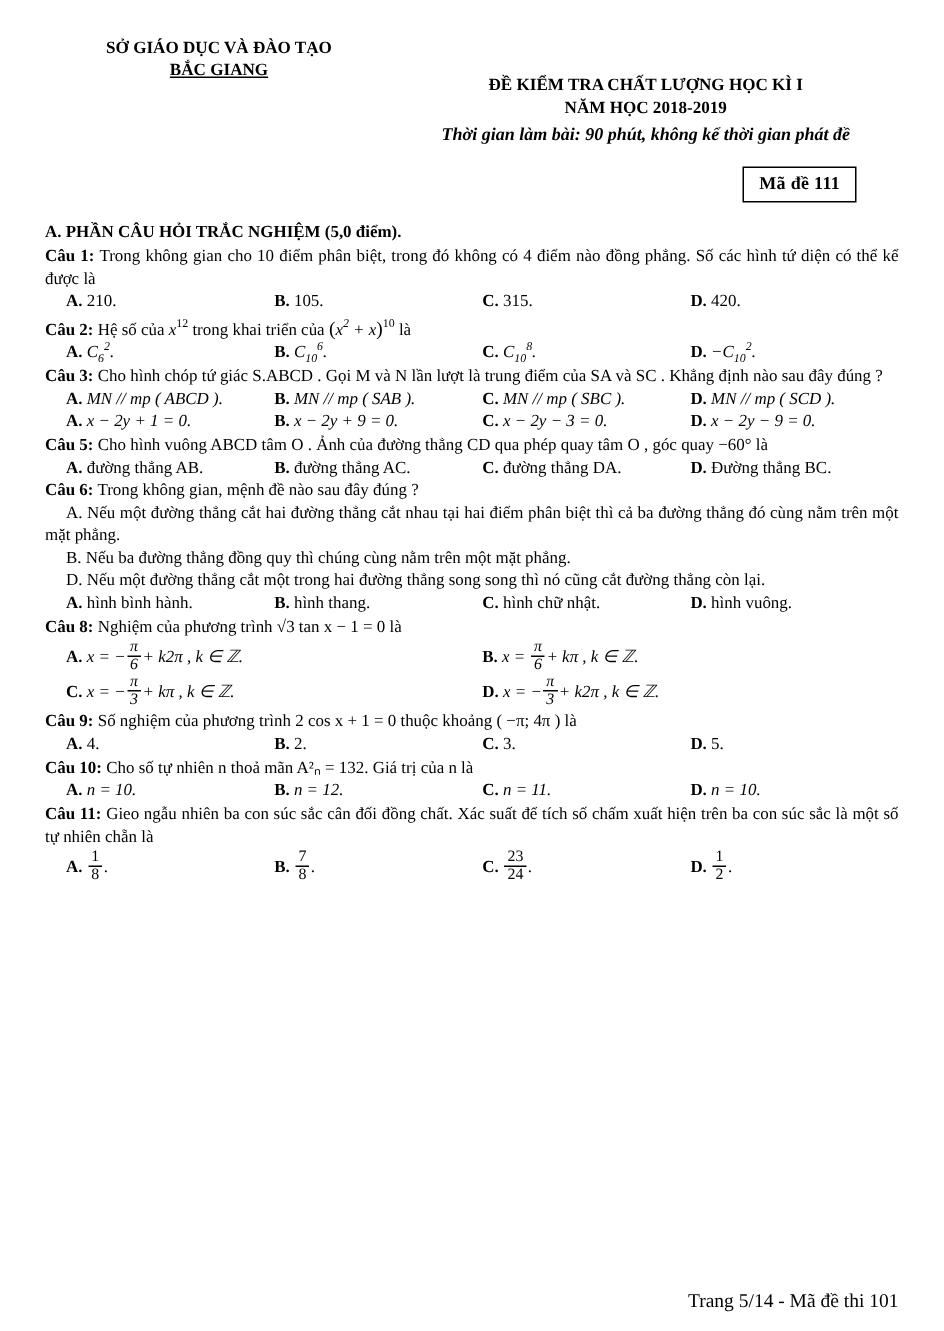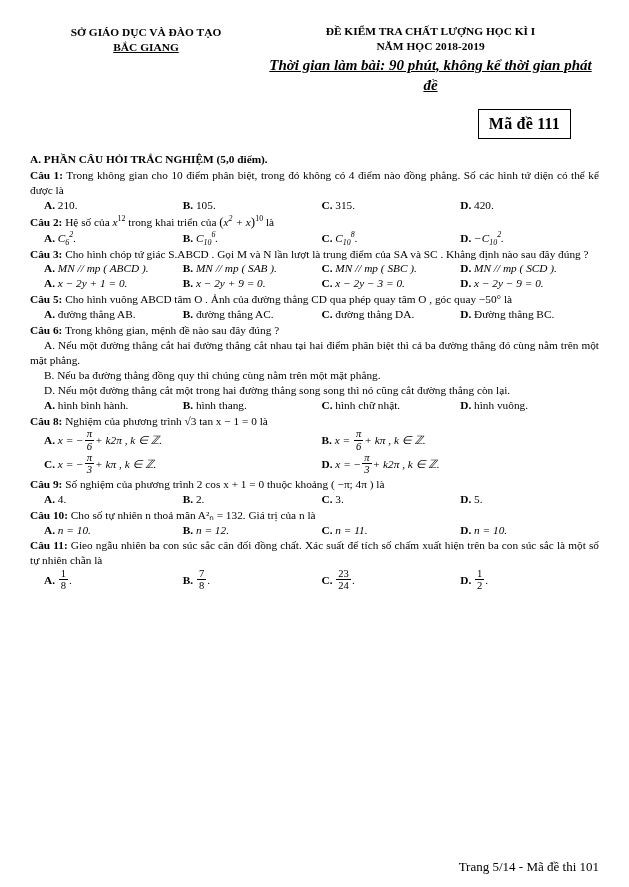--- a/index.html
+++ b/index.html
@@ -40,38 +40,38 @@
   }
   .header-left .line2 {
     text-decoration: underline;
   }
   .header-right {
     flex: 1;
     text-align: center;
     font-weight: bold;
     font-size: 11.4px;
     line-height: 1.34;
+    margin-top: 26px;
   }
   .header-right .italic-under {
     font-style: italic;
-    text-decoration: underline;
-    font-weight: bold;
-    font-size: 15px;
+    font-weight: bold;
+    font-size: 12px;
   }
   .code-box-wrap {
     display: flex;
     justify-content: flex-end;
     margin-top: 14px;
     margin-right: 28px;
   }
   .code-box {
     border: 1px solid #000;
     padding: 3px 10px 4px 10px;
     font-weight: bold;
-    font-size: 16px;
+    font-size: 12px;
     letter-spacing: .2px;
   }
   
   .content {
     margin-top: 13px;
   }
   .section-title {
     font-weight: bold;
     margin-bottom: 1px;
   }
@@ -181,21 +181,21 @@
 
     <div class="opts">
       <div><span class="opt-letter">A.</span> <span class="it">x − 2y + 1 = 0.</span></div>
       <div><span class="opt-letter">B.</span> <span class="it">x − 2y + 9 = 0.</span></div>
       <div><span class="opt-letter">C.</span> <span class="it">x − 2y − 3 = 0.</span></div>
       <div><span class="opt-letter">D.</span> <span class="it">x − 2y − 9 = 0.</span></div>
     </div>
 
     <div class="q">
       <span class="lbl">Câu 5:</span>
-      <span>Cho hình vuông ABCD tâm O . Ảnh của đường thẳng CD qua phép quay tâm O , góc quay −50° là</span>
+      <span>Cho hình vuông ABCD tâm O . Ảnh của đường thẳng CD qua phép quay tâm O , góc quay −60° là</span>
     </div>
     <div class="opts">
       <div><span class="opt-letter">A.</span> <span>đường thẳng AB.</span></div>
       <div><span class="opt-letter">B.</span> <span>đường thẳng AC.</span></div>
       <div><span class="opt-letter">C.</span> <span>đường thẳng DA.</span></div>
       <div><span class="opt-letter">D.</span> <span>Đường thẳng BC.</span></div>
     </div>
 
     <div class="q">
       <span class="lbl">Câu 6:</span>

